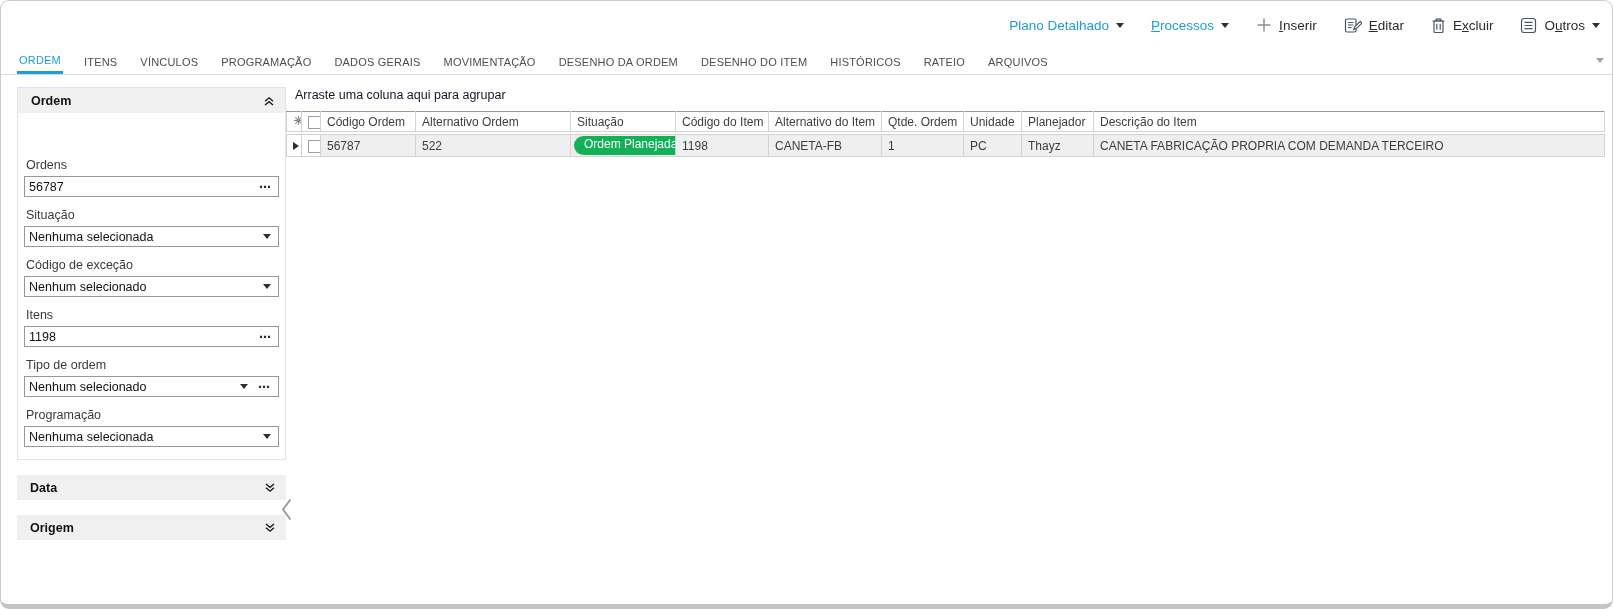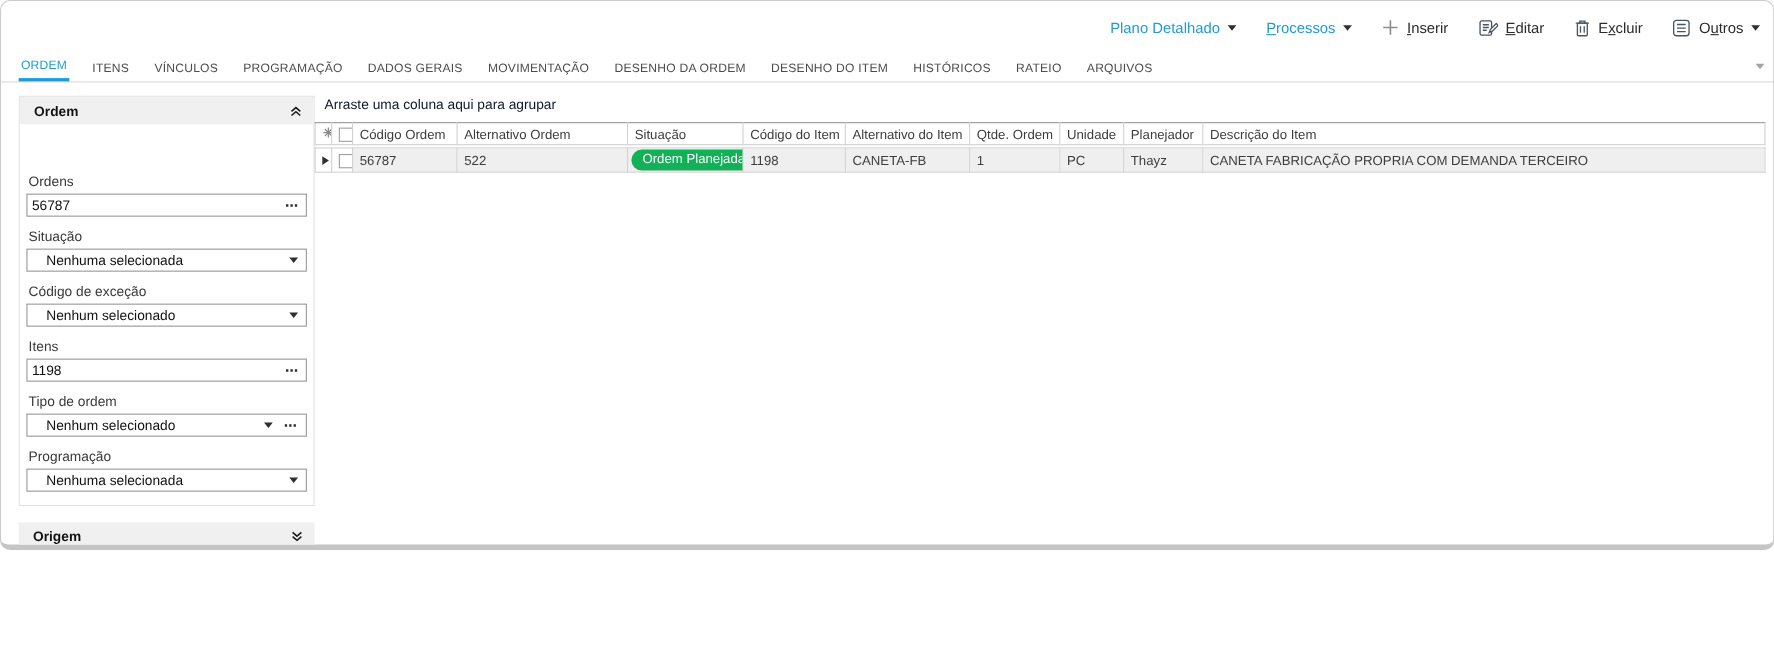--- a/index.html
+++ b/index.html
@@ -1,19 +1,19 @@
 <!DOCTYPE html>
 <html><head>
 <meta charset="utf-8">
 <style>
   * { box-sizing: border-box; margin: 0; padding: 0; }
   html,body { background:#fff; }
   body { font-family: "Liberation Sans", "DejaVu Sans", sans-serif; }
   .window {
-    position: relative; width: 1613px; height: 500px; background: #fff;
+    position: relative; width: 1613px; height: 609px; background: #fff;
     border: 1px solid #cbcbcb; border-bottom: 5px solid #c5c5c5;
     border-radius: 9px; overflow: hidden;
   }
   
   .topbar {
     height: 48px; display: flex; align-items: center; justify-content: flex-end;
     gap: 27px; padding-right: 12px; font-size: 13.5px; color: #2b2b2b;
   }
   .tb-item { display: flex; align-items: center; gap: 7px; cursor: default; }
   .link { color: #1e9cd7; }
@@ -40,21 +40,21 @@
   .sec-title { font-weight: bold; font-size: 12.5px; color: #131313; }
   .panel-body { padding: 2px 6px 12px; margin-top: 32px; }
   .fld-label { font-size: 12.5px; color: #3a3a3a; margin: 11px 2px 4px; }
   .tbox, .combo {
     border: 1px solid #979797; height: 21px; background: #fff;
     display: flex; align-items: center; font-size: 12.5px; color: #111;
   }
   .tbox { padding-left: 4px; }
   .tbox input { flex: 1; border: 0; outline: 0; font: inherit; font-size: 12.5px; min-width: 0; color:#111; }
   .dots { padding: 0 6px; font-weight: bold; color: #2b2b2b; font-size: 12px; letter-spacing: 1px; cursor: pointer; }
-  .combo { justify-content: space-between; padding: 0 7px 0 17px; }
+  .combo { justify-content: space-between; padding: 0 7px 0 4px; }
   .combo .right-part { display:flex; align-items:center; gap:10px; }
   .section-bar { margin-top: 15px; cursor: pointer; }
   .collapse-handle { position: absolute; left: 280px; top: 423px; cursor: pointer; }
   
   .main { flex: 1; padding-top: 11px; margin-right: 7px; min-width: 0; }
   .group-hint { color: #0f172a; font-size: 12.5px; padding: 2px 0 9px 9px; }
   table.grid { width: 100%; border-collapse: collapse; table-layout: fixed; font-size: 12px; color: #3d3d3d; }
   table.grid th, table.grid td {
     border: 1px solid #d2d2d2; height: 20px; padding: 0 6px;
     overflow: hidden; white-space: nowrap; text-align: left; font-weight: normal;
@@ -184,20 +184,26 @@
 
           <div class="fld-label">Programação</div>
           <div class="combo">
             <span>Nenhuma selecionada</span>
             <span class="arrow-down"></span>
           </div>
 
         </div>
       </div>
 
+      <div class="section-bar">
+        <span class="sec-title">Data</span>
+        <svg width="12" height="12" viewBox="0 0 12 12" fill="none" stroke="#1a1a1a" stroke-width="1.4">
+            <path d="M2 2l4 3.4L10 2M2 5.8l4 3.4 4-3.4"></path>
+          </svg>
+      </div>
       <div class="section-bar">
         <span class="sec-title">Origem</span>
         <svg width="12" height="12" viewBox="0 0 12 12" fill="none" stroke="#1a1a1a" stroke-width="1.4">
             <path d="M2 2l4 3.4L10 2M2 5.8l4 3.4 4-3.4"></path>
           </svg>
       </div>
     </div>
 
     <div class="collapse-handle">
       <svg width="11" height="23" viewBox="0 0 11 23" fill="none" stroke="#97a0a0" stroke-width="2">

